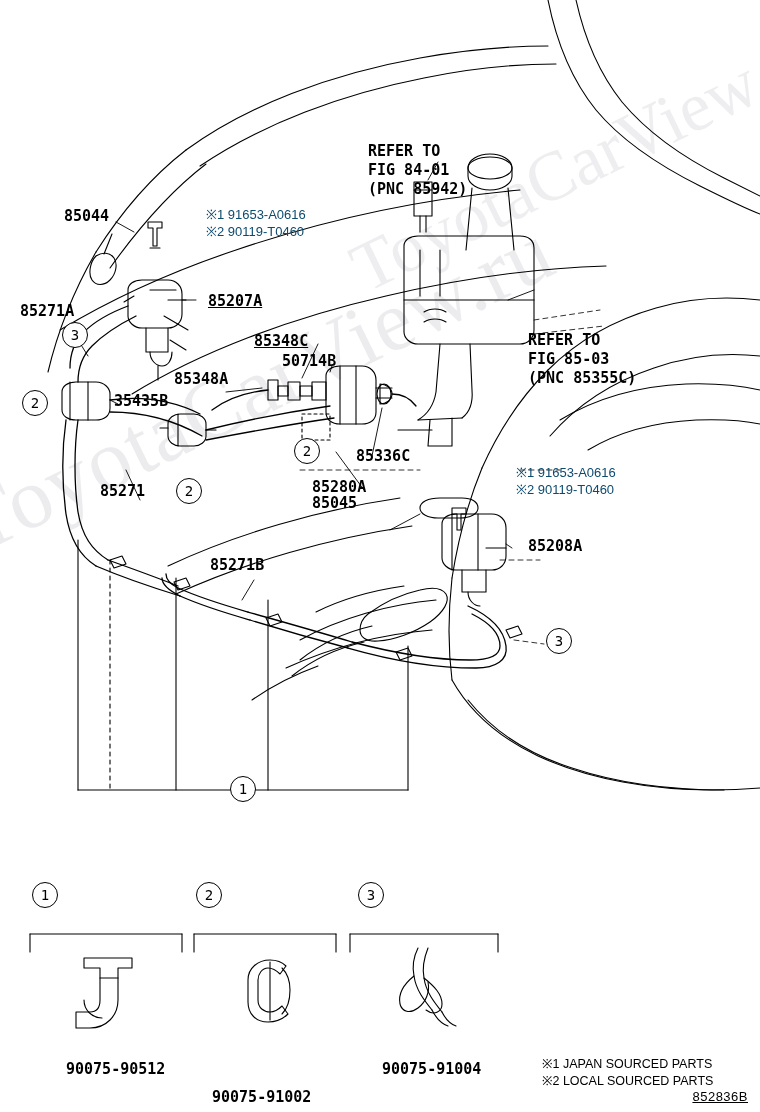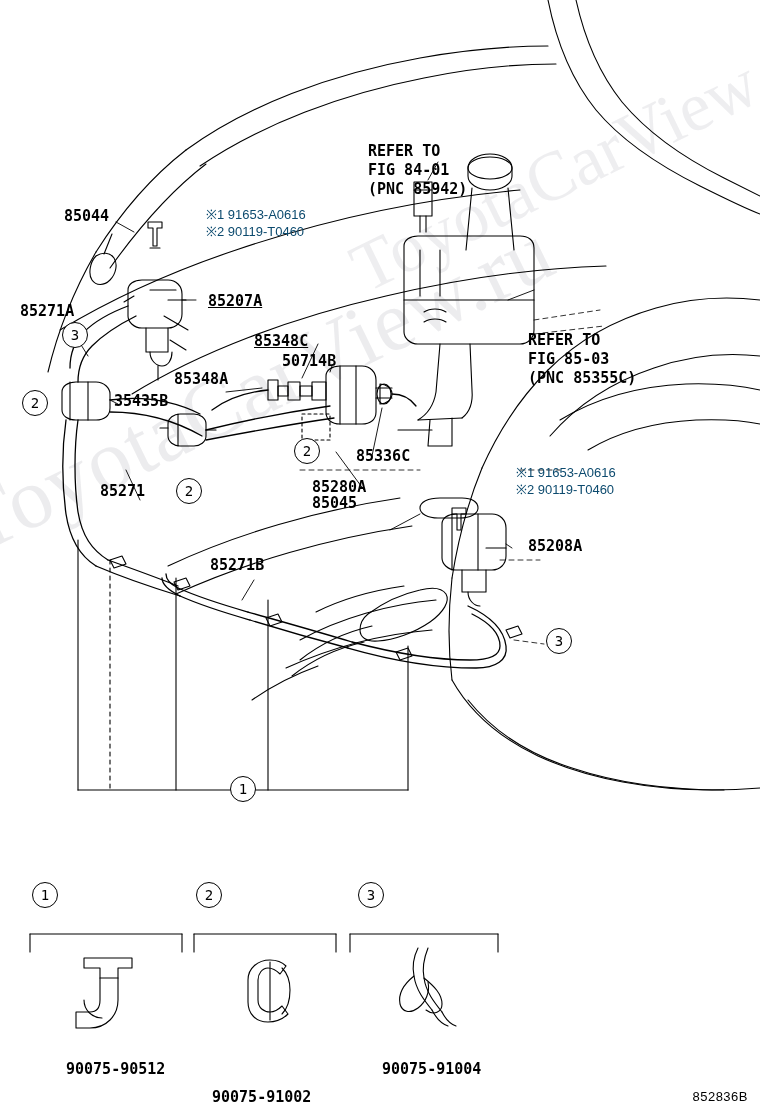--- a/index.html
+++ b/index.html
@@ -95,20 +95,21 @@
     font-weight:bold;
     font-size:15px;
     white-space:nowrap;
   }
   .figcode{
     position:absolute;
     right:12px;bottom:8px;
     font-family:"Liberation Sans", sans-serif;
     font-size:13px;
     letter-spacing:0.5px;
+    text-decoration:underline;
   }
 </style>
 </head>
 <body>
 
 <div id="stage">
 
   <div class="watermark">ToyotaCarView.ru</div>
   <div class="wm2">ToyotaCarView.ru</div>
 
@@ -355,15 +356,17 @@
   <div class="circ" style="left:546px;top:628px;">3</div>
 
   <div class="circ" style="left:32px;top:882px;">1</div>
   <div class="circ" style="left:196px;top:882px;">2</div>
   <div class="circ" style="left:358px;top:882px;">3</div>
 
   <div class="legend-cap" style="left:58px;top:1060px;margin-left:8px;">90075-90512</div>
   <div class="legend-cap" style="left:212px;top:1060px;margin-top:28px;">90075-91002</div>
   <div class="legend-cap" style="left:382px;top:1060px;">90075-91004</div>
 
+  <div class="srcnote" style="left:542px;top:1056px;">※1 JAPAN SOURCED PARTS
+※2 LOCAL SOURCED PARTS</div>
 
   <div class="figcode">852836B</div>
 </div>
 
 </body></html>

